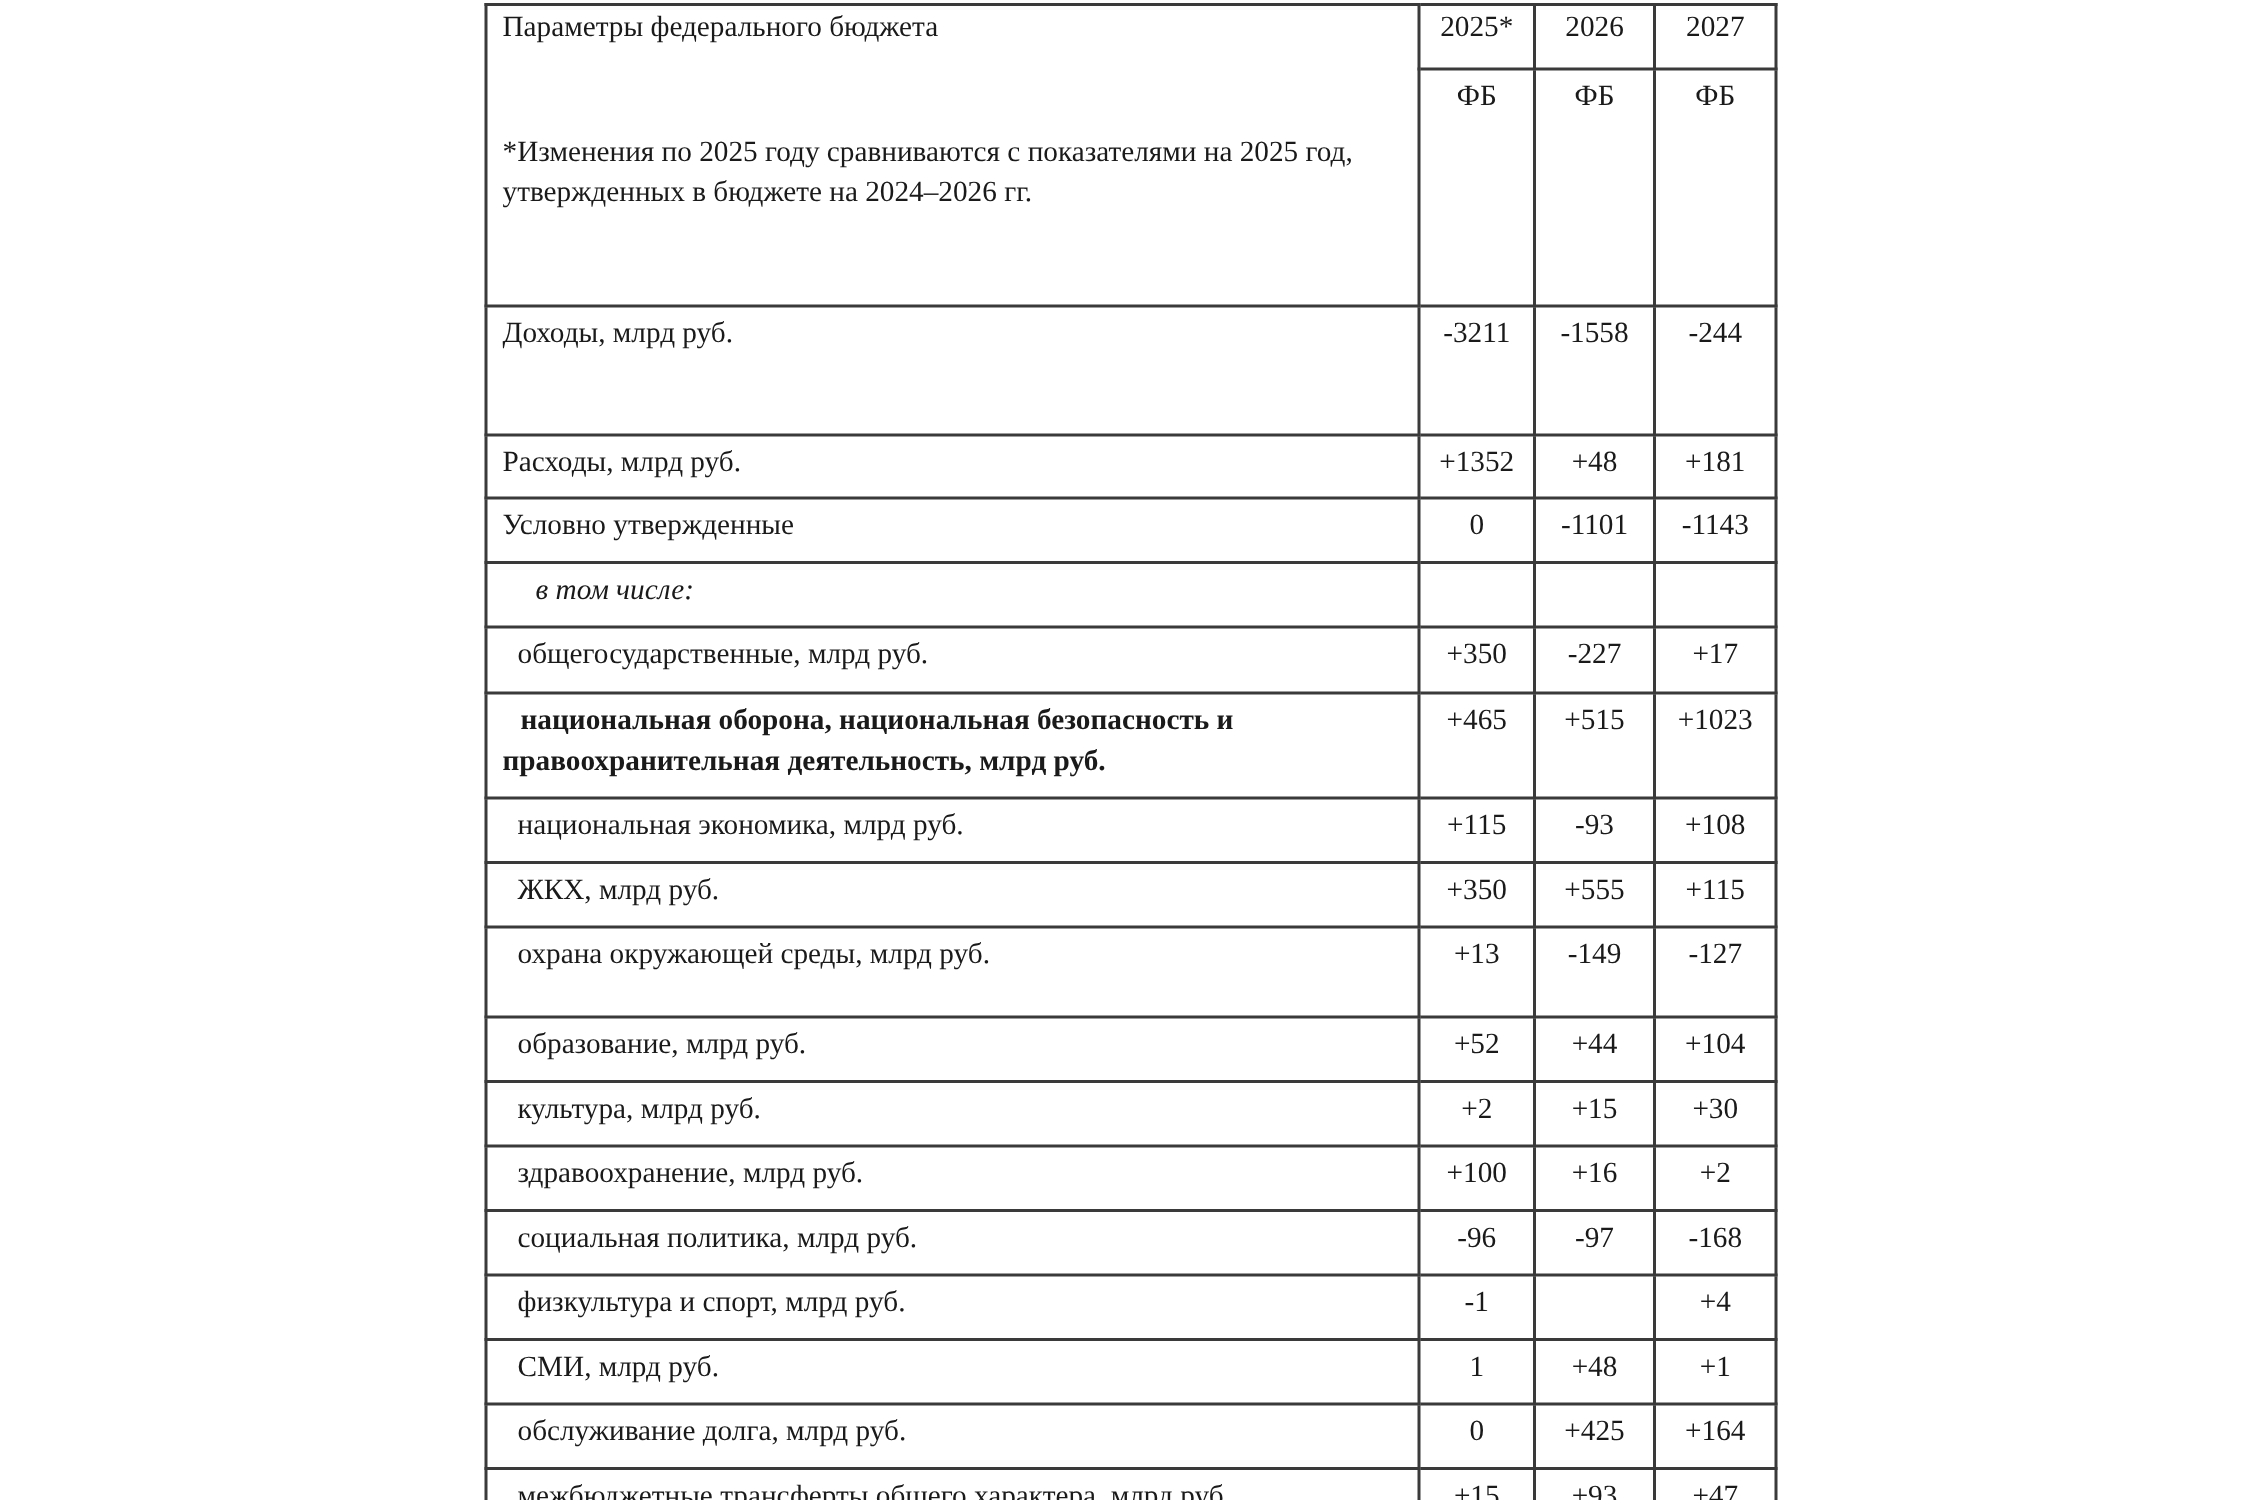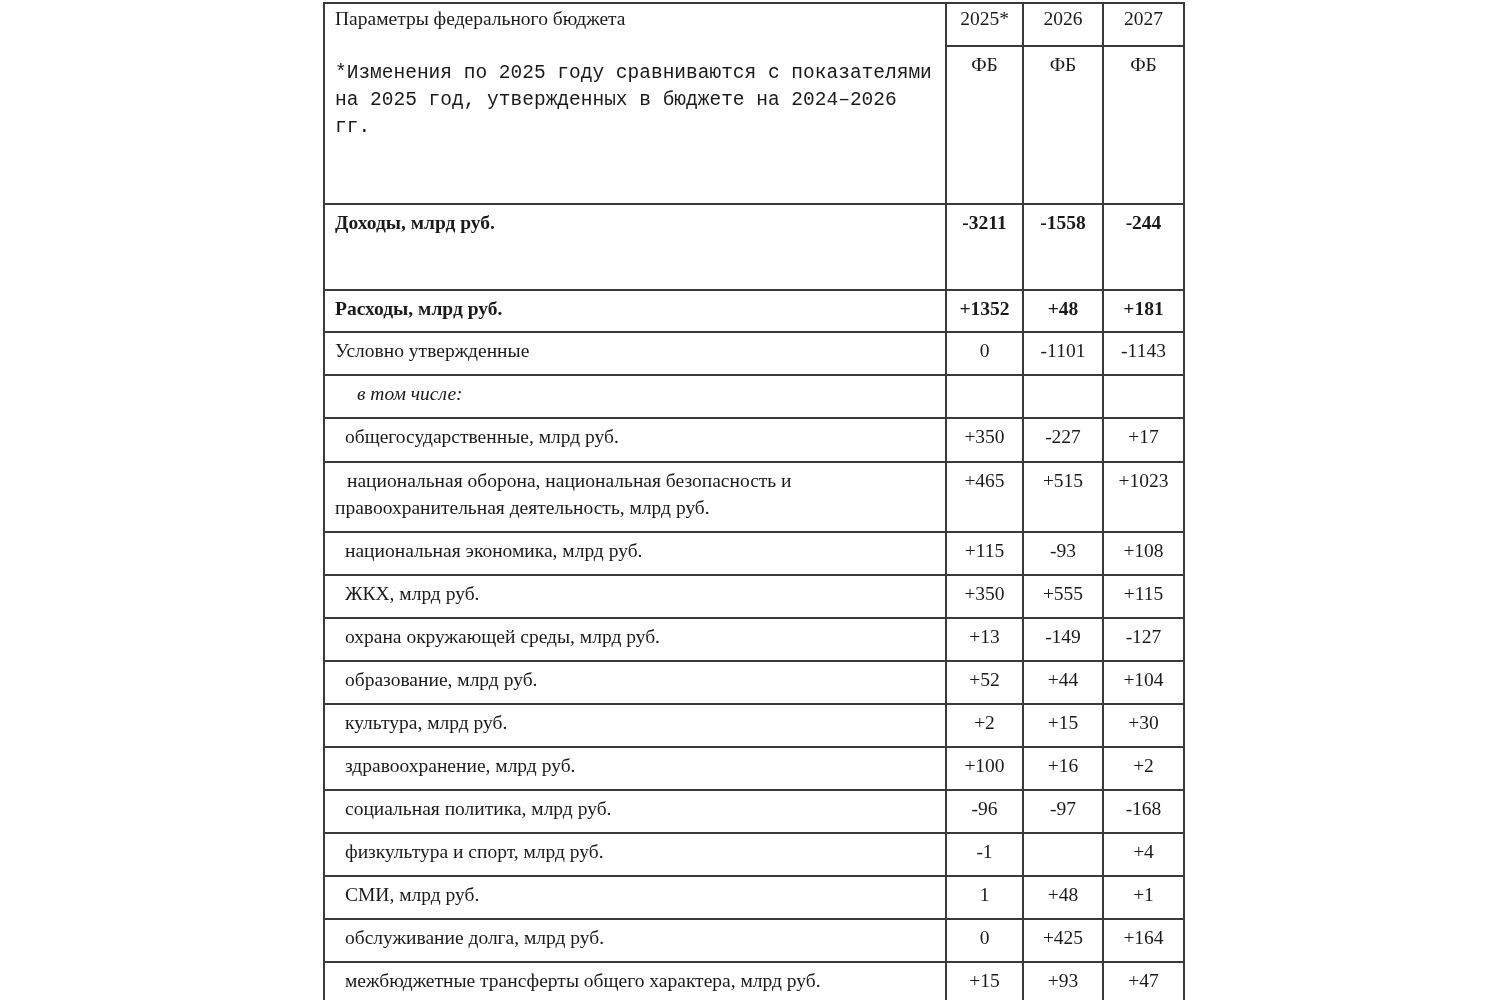--- a/index.html
+++ b/index.html
@@ -38,24 +38,24 @@
       padding: 0;
       overflow: hidden;
     }
     td.lbl { padding: 4px 8px 0 10px; }
     td.lbl.ind1 { padding-left: 20px; }
     td.lbl.ind2 { padding-left: 32px; font-style: italic; }
     td.num {
       text-align: center;
       padding-top: 4px;
     }
-    .bold { font-weight: bold; border-radius: 23px; }
+    .bold { font-weight: normal; border-radius: 23px; }
     .ital { }
     .hdr-year td.num { padding-top: 1px; }
-    .hdr-note { margin-top: 28px; display: block; font-family: Liberation Mono, monospace; }
+    .hdr-note { margin-top: 56px; display: block; }
     .title-text { display: block; margin-top: -3px; }
   </style>
 </head>
 <body>
 
 <div class="sheet">
   <table>
     <colgroup>
       <col class="c-label">
         <col class="c-y1">
@@ -109,41 +109,41 @@
       </tr>
 
       <tr style="height:44px">
         <td class="lbl ind1">общегосударственные, млрд руб.</td>
         <td class="num">+350</td>
         <td class="num">-227</td>
         <td class="num">+17</td>
       </tr>
 
       <tr style="height:70px">
-        <td class="lbl ind1" style="text-indent:12px;padding-left:10px;padding-right:80px;">национальная оборона, национальная безопасность и правоохранительная деятельность, млрд руб.</td>
+        <td class="lbl ind1" style="text-indent:12px;padding-left:10px;padding-right:80px;font-weight:bold;">национальная оборона, национальная безопасность и правоохранительная деятельность, млрд руб.</td>
         <td class="num">+465</td>
         <td class="num">+515</td>
         <td class="num">+1023</td>
       </tr>
 
       <tr style="height:43px">
         <td class="lbl ind1">национальная экономика, млрд руб.</td>
         <td class="num">+115</td>
         <td class="num">-93</td>
         <td class="num">+108</td>
       </tr>
 
       <tr style="height:43px">
         <td class="lbl ind1">ЖКХ, млрд руб.</td>
         <td class="num">+350</td>
         <td class="num">+555</td>
         <td class="num">+115</td>
       </tr>
 
-      <tr style="height:43px">
+      <tr style="height:60px">
         <td class="lbl ind1">охрана окружающей среды, млрд руб.</td>
         <td class="num">+13</td>
         <td class="num">-149</td>
         <td class="num">-127</td>
       </tr>
 
       <tr style="height:43px">
         <td class="lbl ind1">образование, млрд руб.</td>
         <td class="num">+52</td>
         <td class="num">+44</td>

